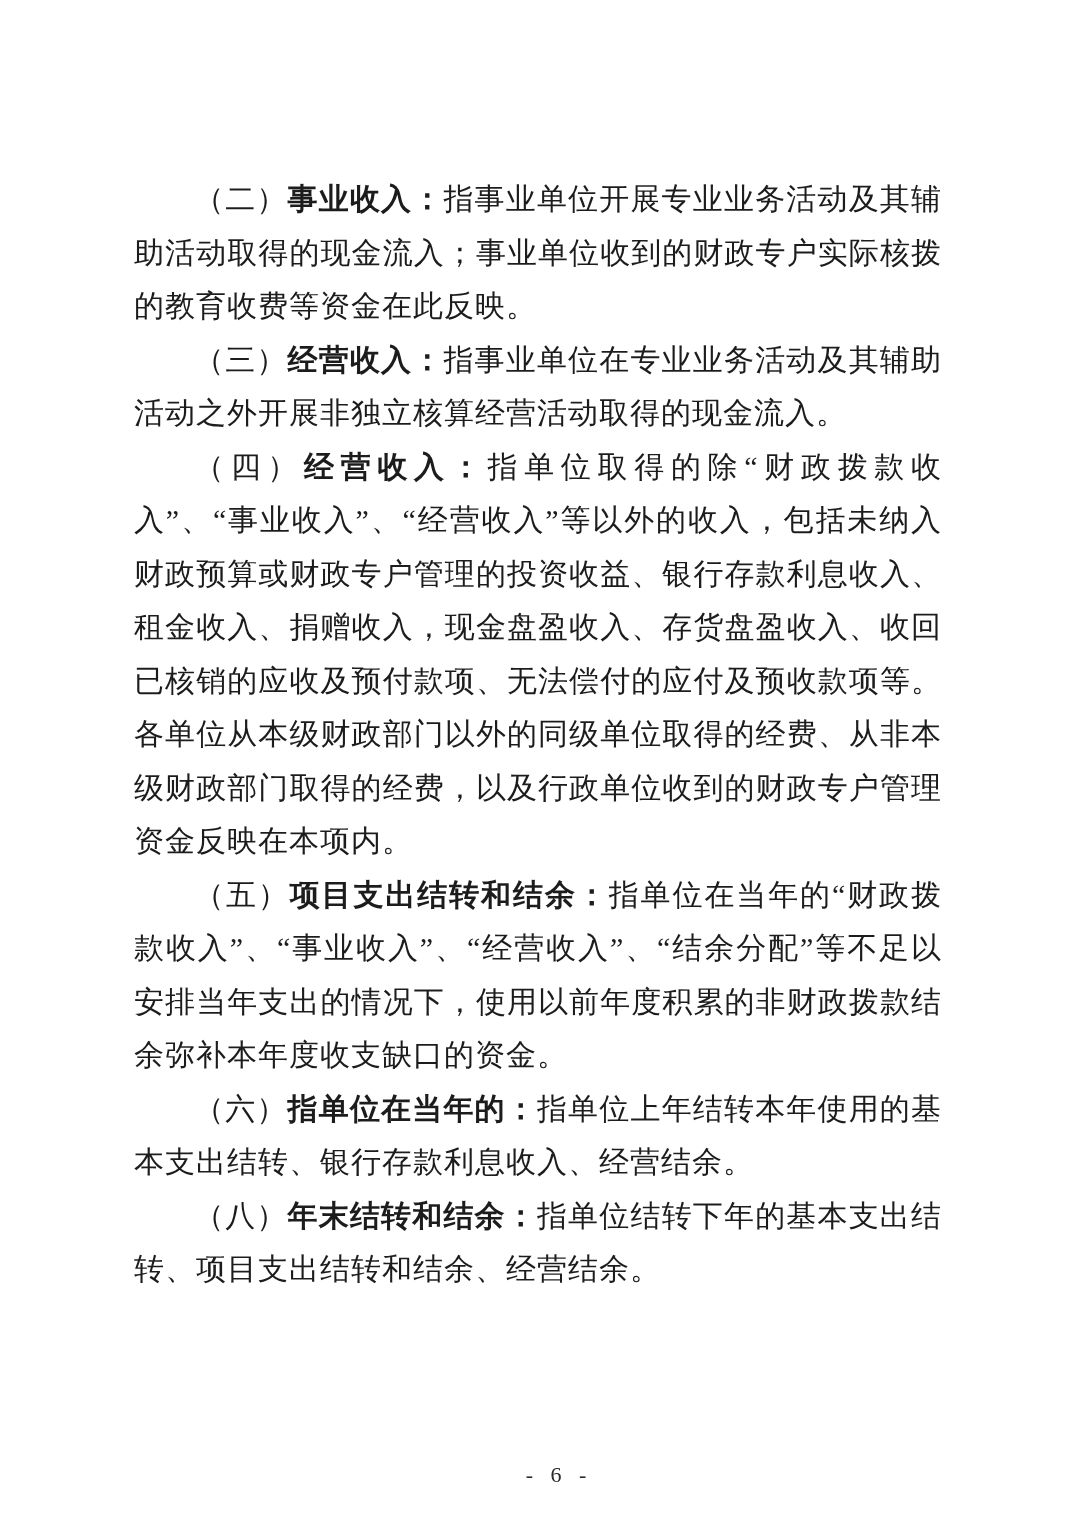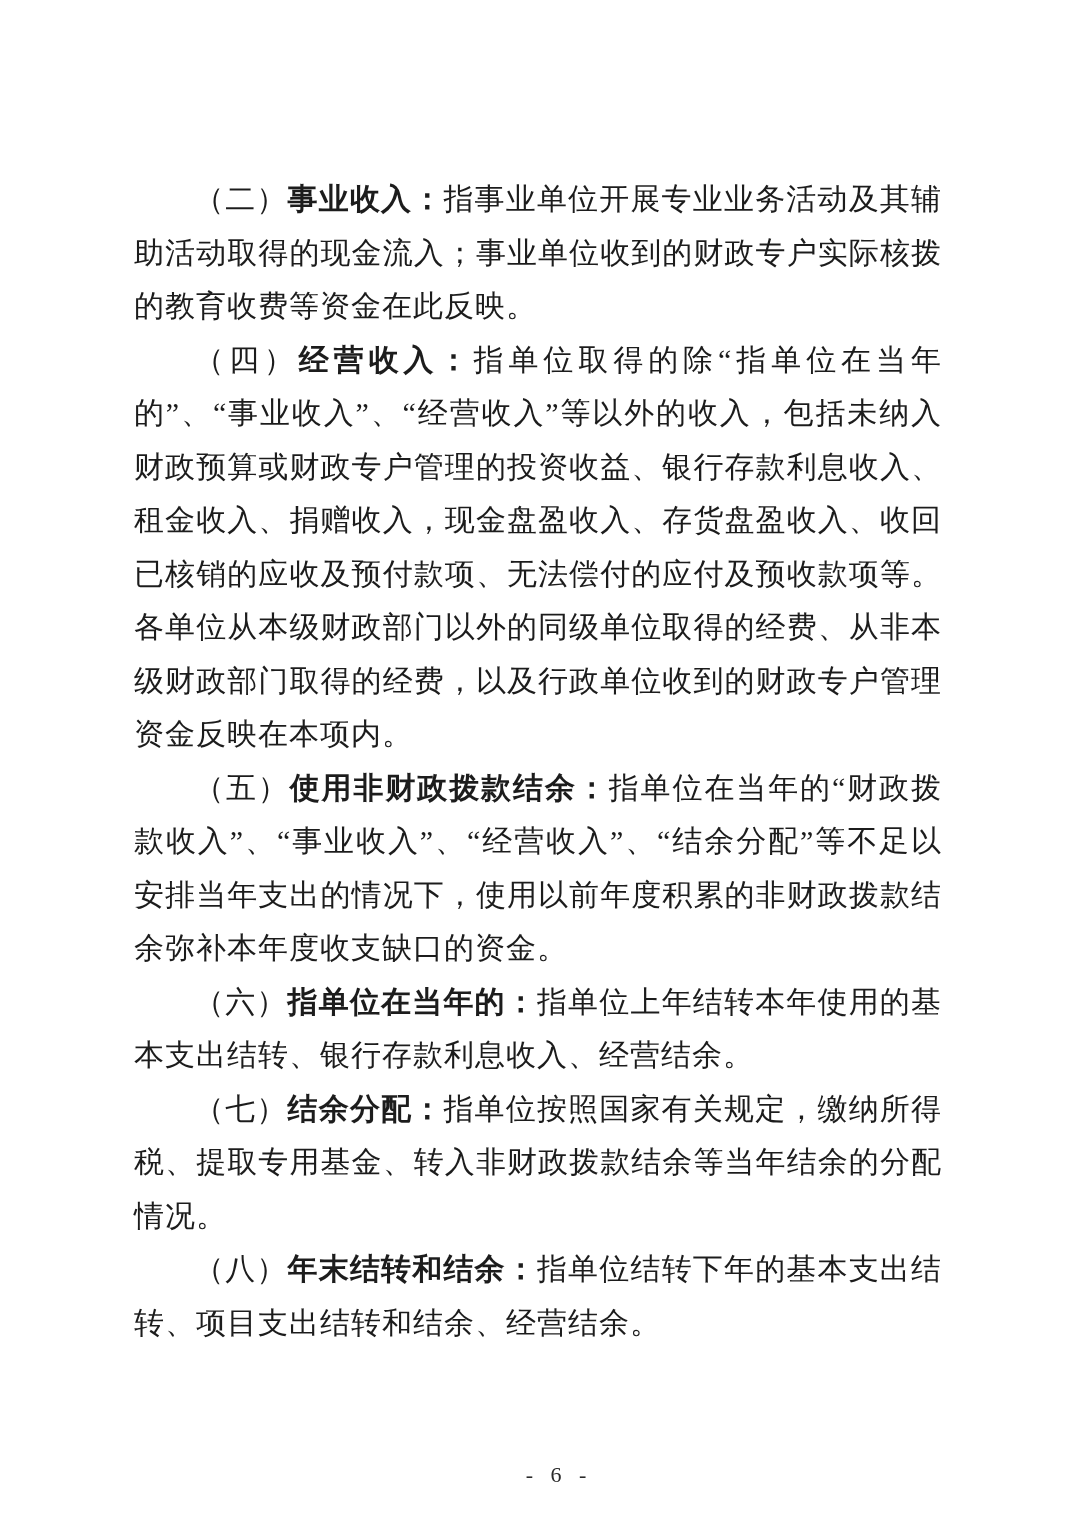--- a/index.html
+++ b/index.html
@@ -47,27 +47,27 @@
   }
 </style>
 </head>
 <body>
 
 <div class="doc-page">
   <div class="text-block">
 
     <p class="para"><span>（二）</span><span class="term">事业收入：</span><span>指事业单位开展专业业务活动及其辅助活动取得的现金流入；事业单位收到的财政专户实际核拨的教育收费等资金在此反映。</span></p>
 
+    <p class="para"><span>（三）</span><span class="term">经营收入：</span><span>指事业单位在专业业务活动及其辅助活动之外开展非独立核算经营活动取得的现金流入。</span></p>
 
-    <p class="para"><span>（四）</span><span class="term">经营收入：</span><span>指单位取得的除“指单位在当年的”、“事业收入”、“经营收入”等以外的收入，包括未纳入财政预算或财政专户管理的投资收益、银行存款利息收入、租金收入、捐赠收入，现金盘盈收入、存货盘盈收入、收回已核销的应收及预付款项、无法偿付的应付及预收款项等。各单位从本级财政部门以外的同级单位取得的经费、从非本级财政部门取得的经费，以及行政单位收到的财政专户管理资金反映在本项内。</span></p>
+    <p class="para"><span>（四）</span><span class="term">经营收入：</span><span>指单位取得的除“财政拨款收入”、“事业收入”、“经营收入”等以外的收入，包括未纳入财政预算或财政专户管理的投资收益、银行存款利息收入、租金收入、捐赠收入，现金盘盈收入、存货盘盈收入、收回已核销的应收及预付款项、无法偿付的应付及预收款项等。各单位从本级财政部门以外的同级单位取得的经费、从非本级财政部门取得的经费，以及行政单位收到的财政专户管理资金反映在本项内。</span></p>
 
-    <p class="para"><span>（五）</span><span class="term">使用非财政拨款结余：</span><span>指单位在当年的“财政拨款收入”、“事业收入”、“经营收入”、“结余分配”等不足以安排当年支出的情况下，使用以前年度积累的非财政拨款结余弥补本年度收支缺口的资金。</span></p>
+    <p class="para"><span>（五）</span><span class="term">项目支出结转和结余：</span><span>指单位在当年的“财政拨款收入”、“事业收入”、“经营收入”、“结余分配”等不足以安排当年支出的情况下，使用以前年度积累的非财政拨款结余弥补本年度收支缺口的资金。</span></p>
 
     <p class="para"><span>（六）</span><span class="term">指单位在当年的：</span><span>指单位上年结转本年使用的基本支出结转、银行存款利息收入、经营结余。</span></p>
 
-    <p class="para"><span>（七）</span><span class="term">结余分配：</span><span>指单位按照国家有关规定，缴纳所得税、提取专用基金、转入非财政拨款结余等当年结余的分配情况。</span></p>
 
     <p class="para"><span>（八）</span><span class="term">年末结转和结余：</span><span>指单位结转下年的基本支出结转、项目支出结转和结余、经营结余。</span></p>
 
   </div>
 
   <div class="page-footer">- 6 -</div>
 </div>
 
 </body></html>

